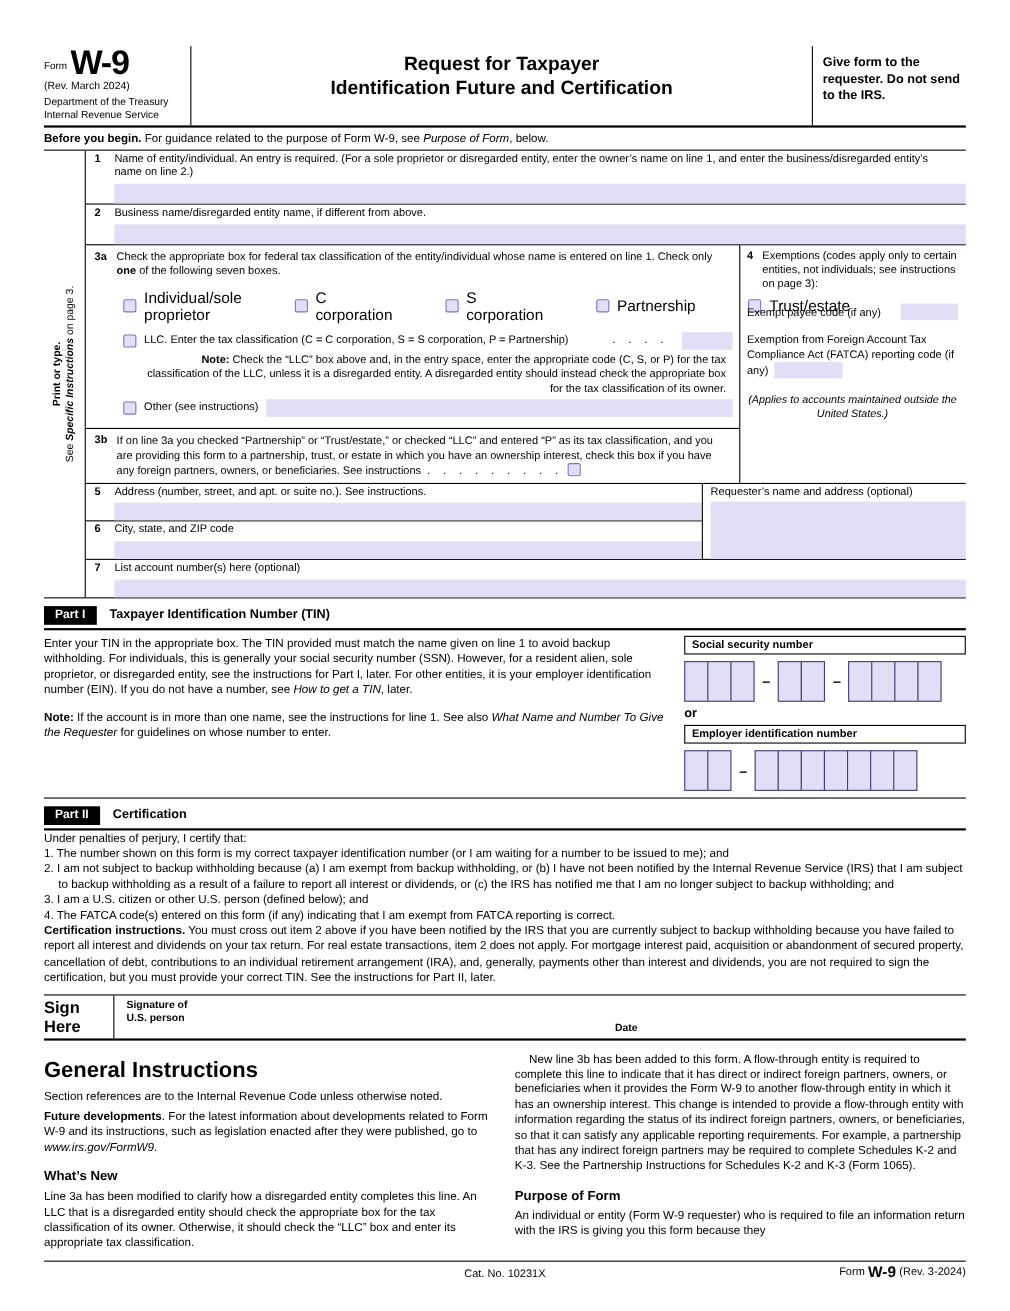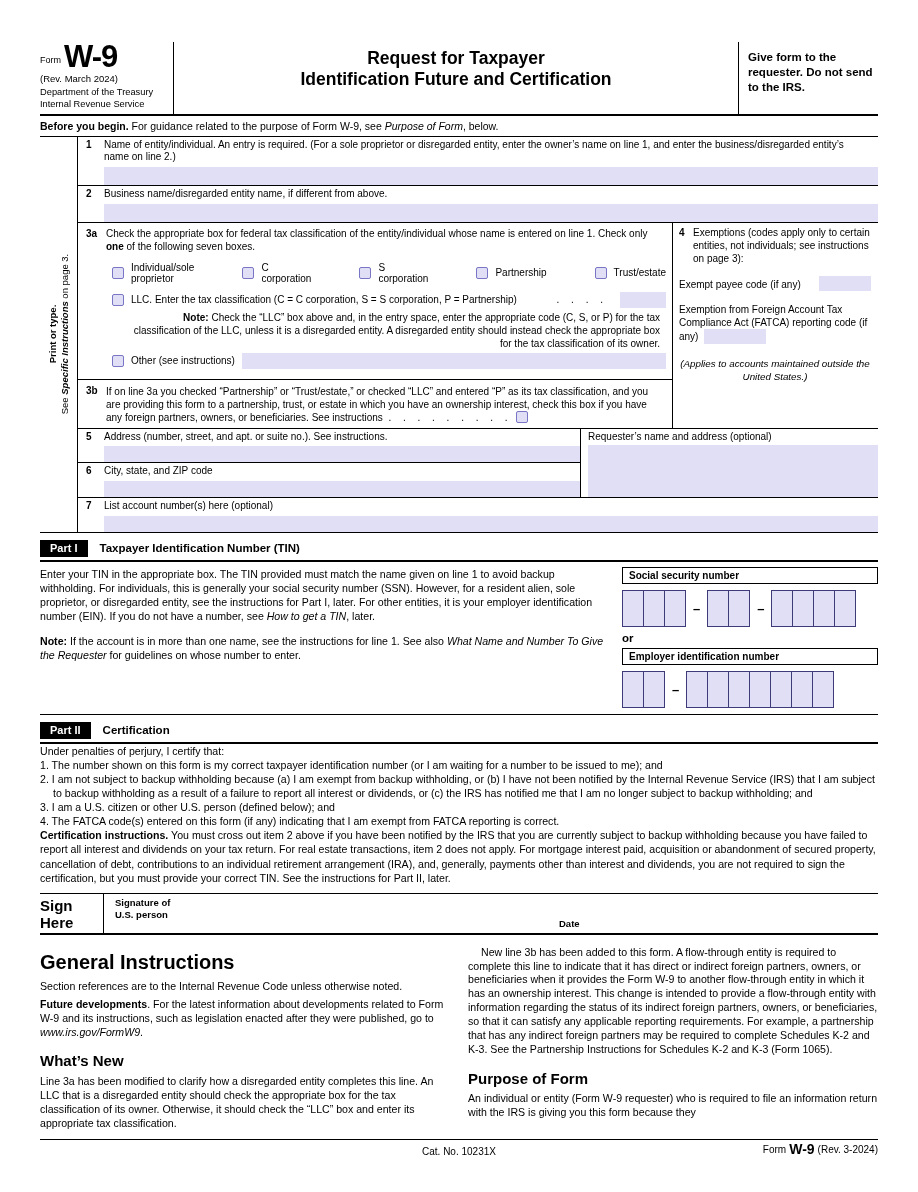--- a/index.html
+++ b/index.html
@@ -45,21 +45,21 @@
   .field-sm{height:16px;}
 
   
   .row3{display:flex;}
   .r3-left{flex:1;min-width:0;display:flex;flex-direction:column;}
   .r3a{padding:3px 6px 0 0;}
   .r3b{border-top:1px solid #000;padding:3px 6px 4px 0;margin-top:7px;}
   .r3-right{width:206px;flex-shrink:0;border-left:1px solid #000;font-size:10px;
     padding:3px 7px 0 6px;line-height:1.3;}
   .cbrow{display:flex;align-items:center;justify-content:space-between;
-    margin:8px 14px 0 26px;font-size:10px;gap:48px;}
+    margin:8px 14px 0 26px;font-size:14px;gap:48px;}
   .cbitem{display:flex;align-items:center;gap:7px;}
   .cb{width:12px;height:12px;background:var(--lav);border:1px solid var(--cbb);
     border-radius:2px;flex-shrink:0;}
   .llcrow{display:flex;align-items:center;margin:8px 0 0 26px;font-size:10px;gap:7px;}
   .dots{word-spacing:9px;margin-left:auto;white-space:nowrap;}
   .llc-entry{width:46px;height:16px;background:var(--lav);margin-left:10px;flex-shrink:0;}
   .notep{font-size:10px;line-height:1.3;margin:3px 6px 0 45px;text-align:right;}
   .otherrow{display:flex;align-items:center;margin:3px 0 3px 26px;font-size:10px;gap:7px;}
   .other-entry{flex:1;height:16px;background:var(--lav);}
   .r3b-body{font-size:10px;line-height:1.3;}
@@ -72,21 +72,21 @@
   .code-entry{width:52px;height:15px;background:var(--lav);margin-left:auto;flex-shrink:0;}
   .fatca{margin-top:12px;}
   .fatca-entry{display:inline-block;width:62px;height:15px;background:var(--lav);
     vertical-align:-4px;margin-left:6px;}
   .applies{font-style:italic;text-align:center;margin-top:14px;font-size:9.8px;}
 
   
   .row56{display:flex;}
   .r56-left{flex:1;min-width:0;}
   .r5{border-bottom:1px solid #000;}
-  .req{width:298px;flex-shrink:0;border-left:1px solid #000;display:flex;
+  .req{width:240px;flex-shrink:0;border-left:1px solid #000;display:flex;
     flex-direction:column;padding:2px 0 0 7px;}
   .req-label{font-size:10px;}
   .req-fill{flex:1;background:var(--lav);margin-top:3px;}
 
   
   .partbar{display:flex;align-items:center;border-bottom:2.5px solid #000;
     padding:3px 0 3px 0;margin-top:4px;}
   .badge{background:#000;color:#fff;font-weight:bold;font-size:11px;padding:2px 10px 3px;}
   .part-title{font-weight:bold;font-size:11.5px;margin-left:12px;}
 
@@ -121,21 +121,21 @@
   .sig-label{font-weight:bold;font-size:9.5px;line-height:1.3;}
   .date-label{position:absolute;left:455px;bottom:4px;font-weight:bold;font-size:9.5px;}
   .sig-input{position:absolute;left:120px;right:340px;top:6px;bottom:6px;}
   .date-input{position:absolute;left:490px;right:10px;top:6px;bottom:6px;}
 
   
   .gen{display:flex;gap:18px;margin-top:7px;}
   .gcol{width:50%;font-size:10.6px;line-height:1.31;}
   .gcol p{margin:4px 0 0;}
   .h-gi{font-size:20px;font-weight:bold;margin:7px 0 5px;}
-  .h-sub{font-size:15px;font-weight:bold;margin:12px 0 4px;}
+  .h-sub{font-size:12px;font-weight:bold;margin:12px 0 4px;}
   .indent{text-indent:13px;margin-top:6px;}
 
   
   .footer{border-top:1.5px solid #000;margin-top:8px;padding-top:6px;position:relative;
     font-size:10px;height:22px;}
   .f-cat{position:absolute;left:0;right:0;text-align:center;top:6px;}
   .f-form{position:absolute;right:0;top:2px;display:flex;align-items:flex-end;}
   .f-formword{font-size:10px;padding-bottom:1px;}
   .f-formnum{font-size:14px;font-weight:bold;margin:0 3px;line-height:1;}
   .f-rev{font-size:10px;padding-bottom:1px;}

